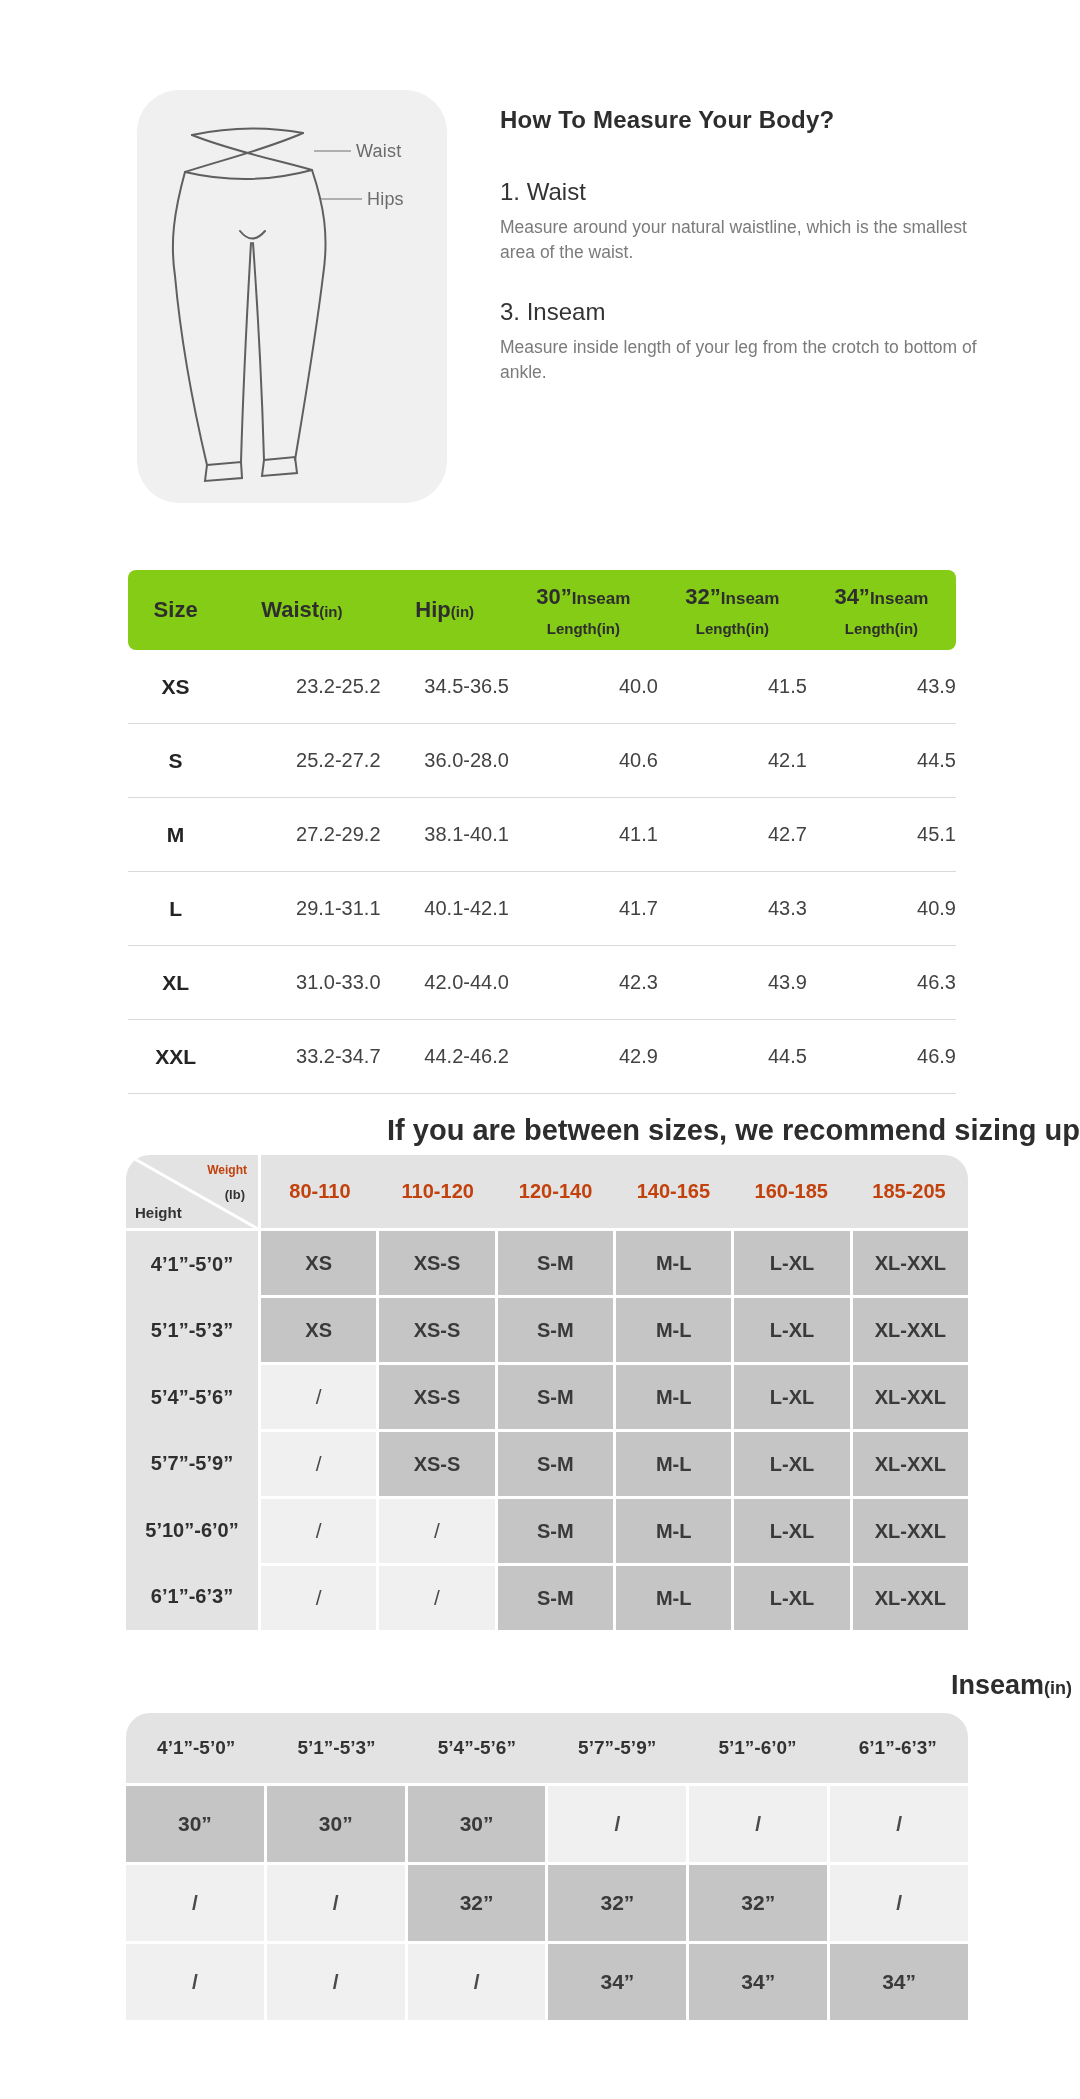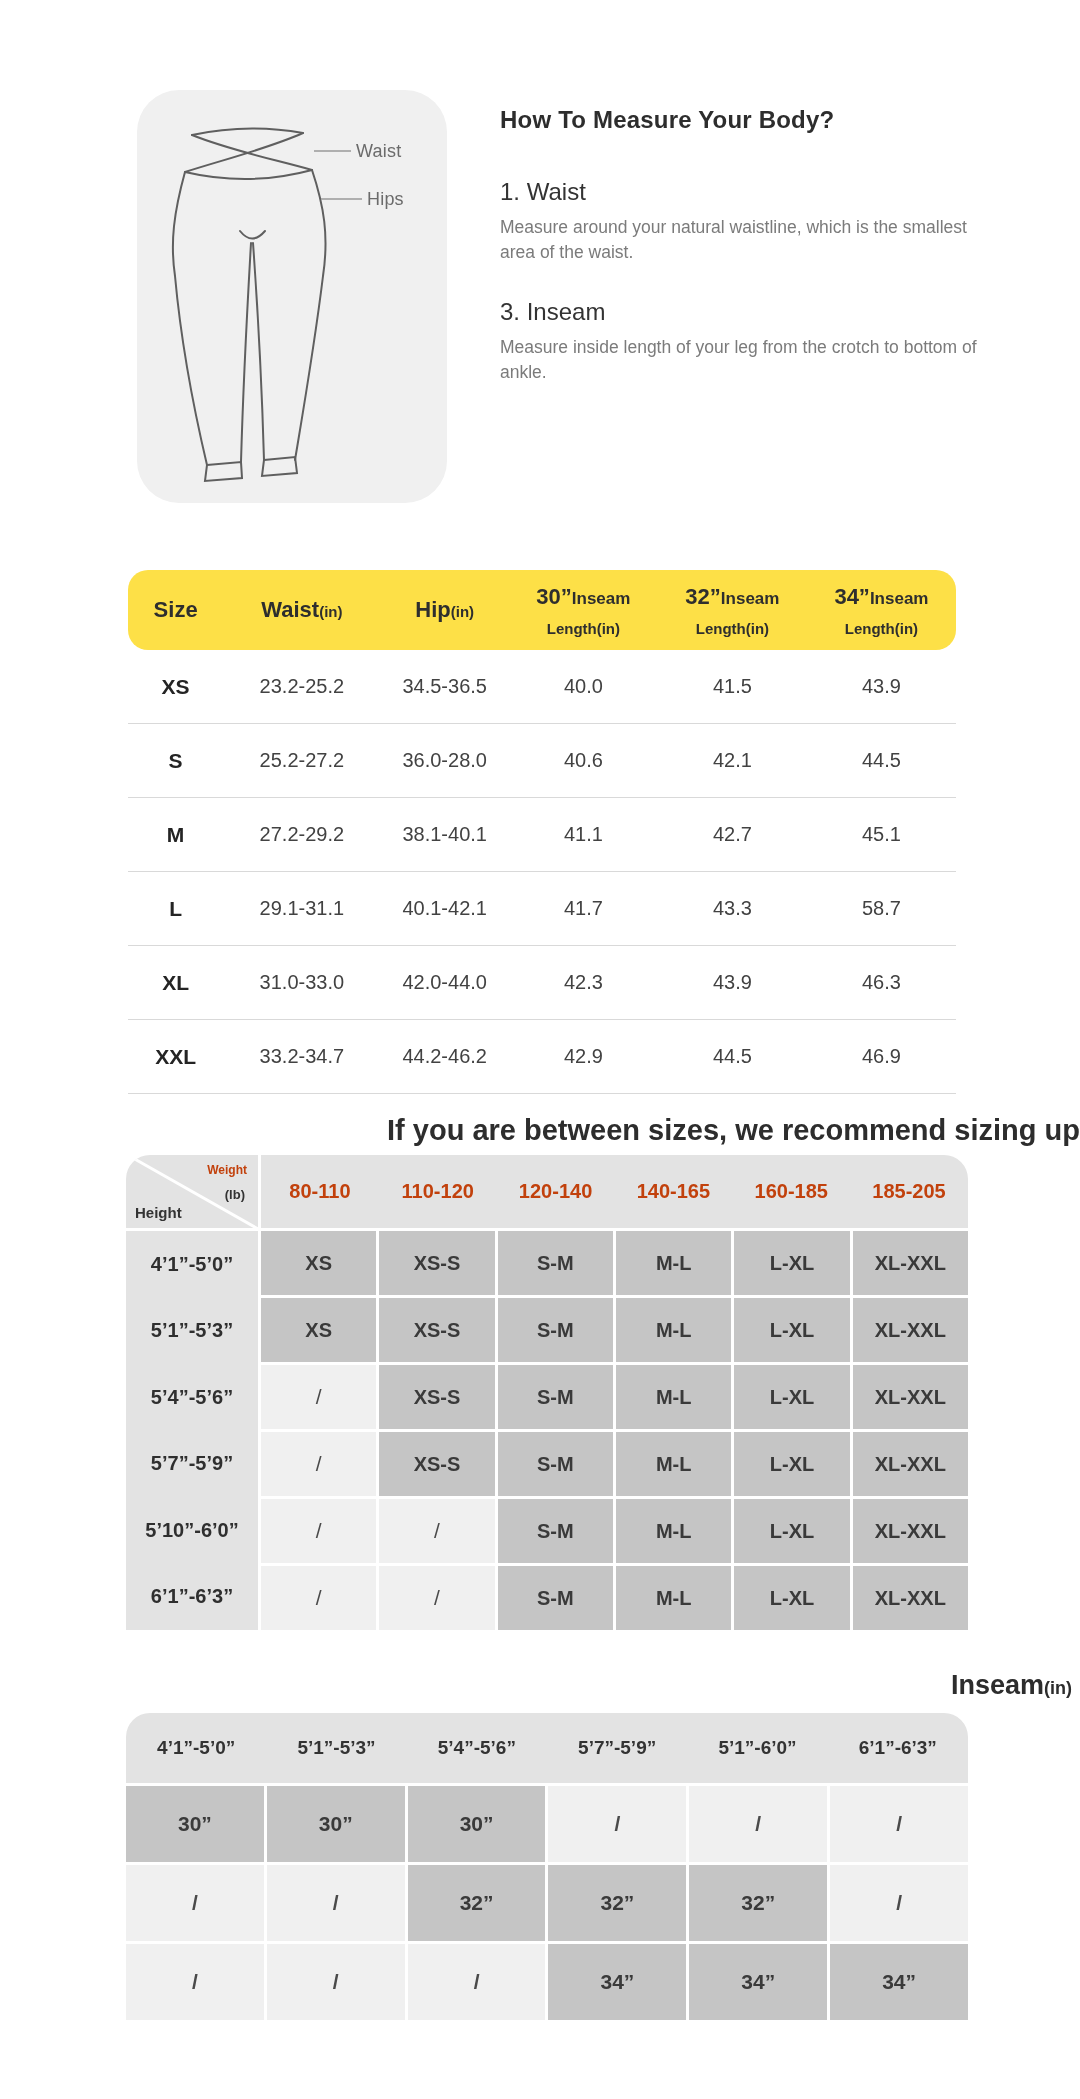--- a/index.html
+++ b/index.html
@@ -27,37 +27,37 @@
   .label-hips  { left: 230px; top: 99px; }
 
   .guide { position: absolute; left: 500px; top: 106px; width: 525px; }
   .guide h1 { font-size: 24px; font-weight: 700; color: #2d2d2d; margin: 0 0 44px 0; letter-spacing: .2px; }
   .step h3 { font-size: 24px; font-weight: 400; color: #333333; margin: 0 0 9px 0; }
   .step p  { font-size: 17.5px; color: #7b7b7b; line-height: 1.42; margin: 0 0 33px 0; width: 505px; }
 
   
   .t1 { margin: 40px 0 0 128px; width: 828px; }
   .t1-header {
-    height: 80px; background: #fde047; border-radius: 20px;
+    height: 80px; background: #84cc16; border-radius: 8px;
     display: flex; align-items: center;
   }
   .t1-col { text-align: center; }
   .c1 { width: 11.5%; } .c2 { width: 19%; } .c3 { width: 15.5%; }
   .c4, .c5, .c6 { width: 18%; }
   .t1-header .lbl  { font-size: 22px; font-weight: 700; color: #2e2e2e; }
   .t1-header .unit { font-size: 15px; font-weight: 700; color: #2e2e2e; }
   .t1-header .inch { font-size: 22px; font-weight: 700; color: #2e2e2e; }
   .t1-header .mid  { font-size: 17px; font-weight: 600; color: #2e2e2e; }
   .t1-header .sub  { font-size: 15px; font-weight: 600; color: #2e2e2e; display: block; margin-top: 10px; }
   .t1-row {
     height: 74px; display: flex; align-items: center;
     border-bottom: 1px solid #d9d9d9;
   }
   .t1-row .size-cell { font-size: 21px; font-weight: 700; color: #242424; }
-  .t1-row .val-cell  { font-size: 20px; font-weight: 400; color: #424242; }
+  .t1-row .val-cell  { font-size: 20px; font-weight: 400; color: #424242; text-align: right; }
 
   
   .between-heading {
     margin-top: 20px; text-align: right;
     font-size: 29px; font-weight: 700; color: #2d2d2d;
   }
   .t2 { margin: 8px 0 0 126px; width: 842px; }
   .t2-header { display: flex; gap: 3px; height: 73px; }
   .corner {
     width: 132px; background: #e3e3e3; position: relative;
@@ -194,21 +194,21 @@
     <div class="t1-col c4 val-cell">41.1</div>
     <div class="t1-col c5 val-cell">42.7</div>
     <div class="t1-col c6 val-cell">45.1</div>
   </div>
   <div class="t1-row">
     <div class="t1-col c1 size-cell">L</div>
     <div class="t1-col c2 val-cell">29.1-31.1</div>
     <div class="t1-col c3 val-cell">40.1-42.1</div>
     <div class="t1-col c4 val-cell">41.7</div>
     <div class="t1-col c5 val-cell">43.3</div>
-    <div class="t1-col c6 val-cell">58.7</div>
+    <div class="t1-col c6 val-cell">40.9</div>
   </div>
   <div class="t1-row">
     <div class="t1-col c1 size-cell">XL</div>
     <div class="t1-col c2 val-cell">31.0-33.0</div>
     <div class="t1-col c3 val-cell">42.0-44.0</div>
     <div class="t1-col c4 val-cell">42.3</div>
     <div class="t1-col c5 val-cell">43.9</div>
     <div class="t1-col c6 val-cell">46.3</div>
   </div>
   <div class="t1-row">

